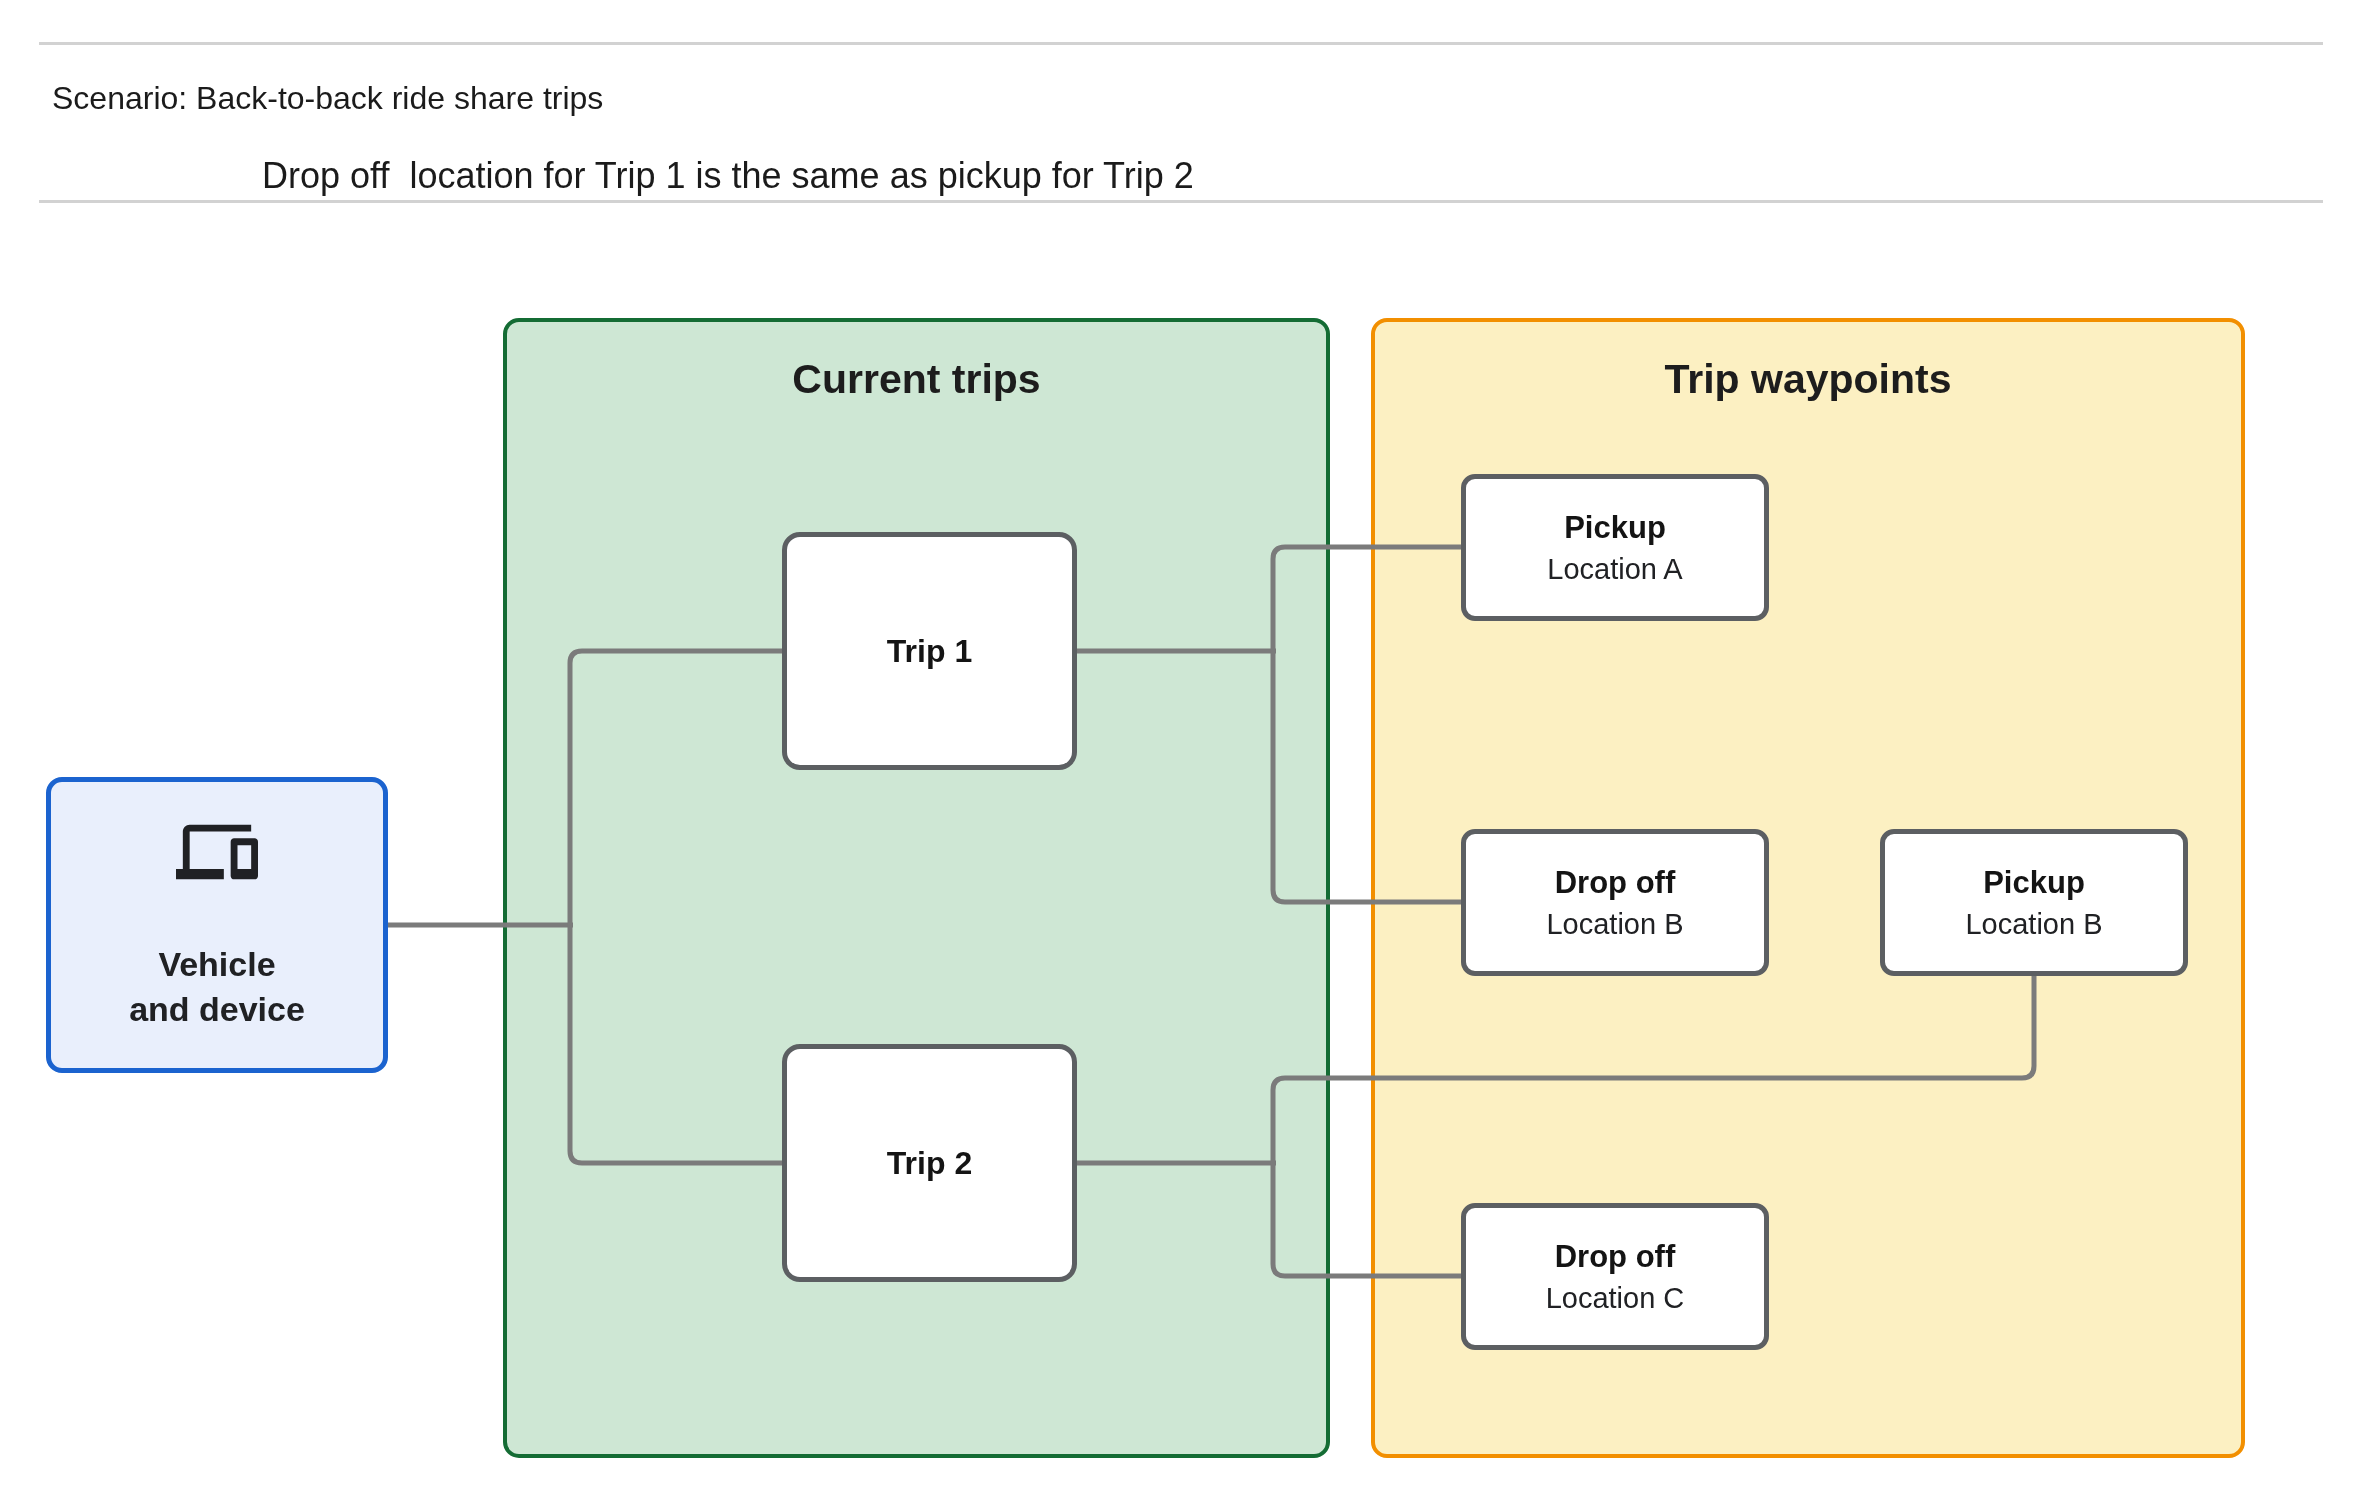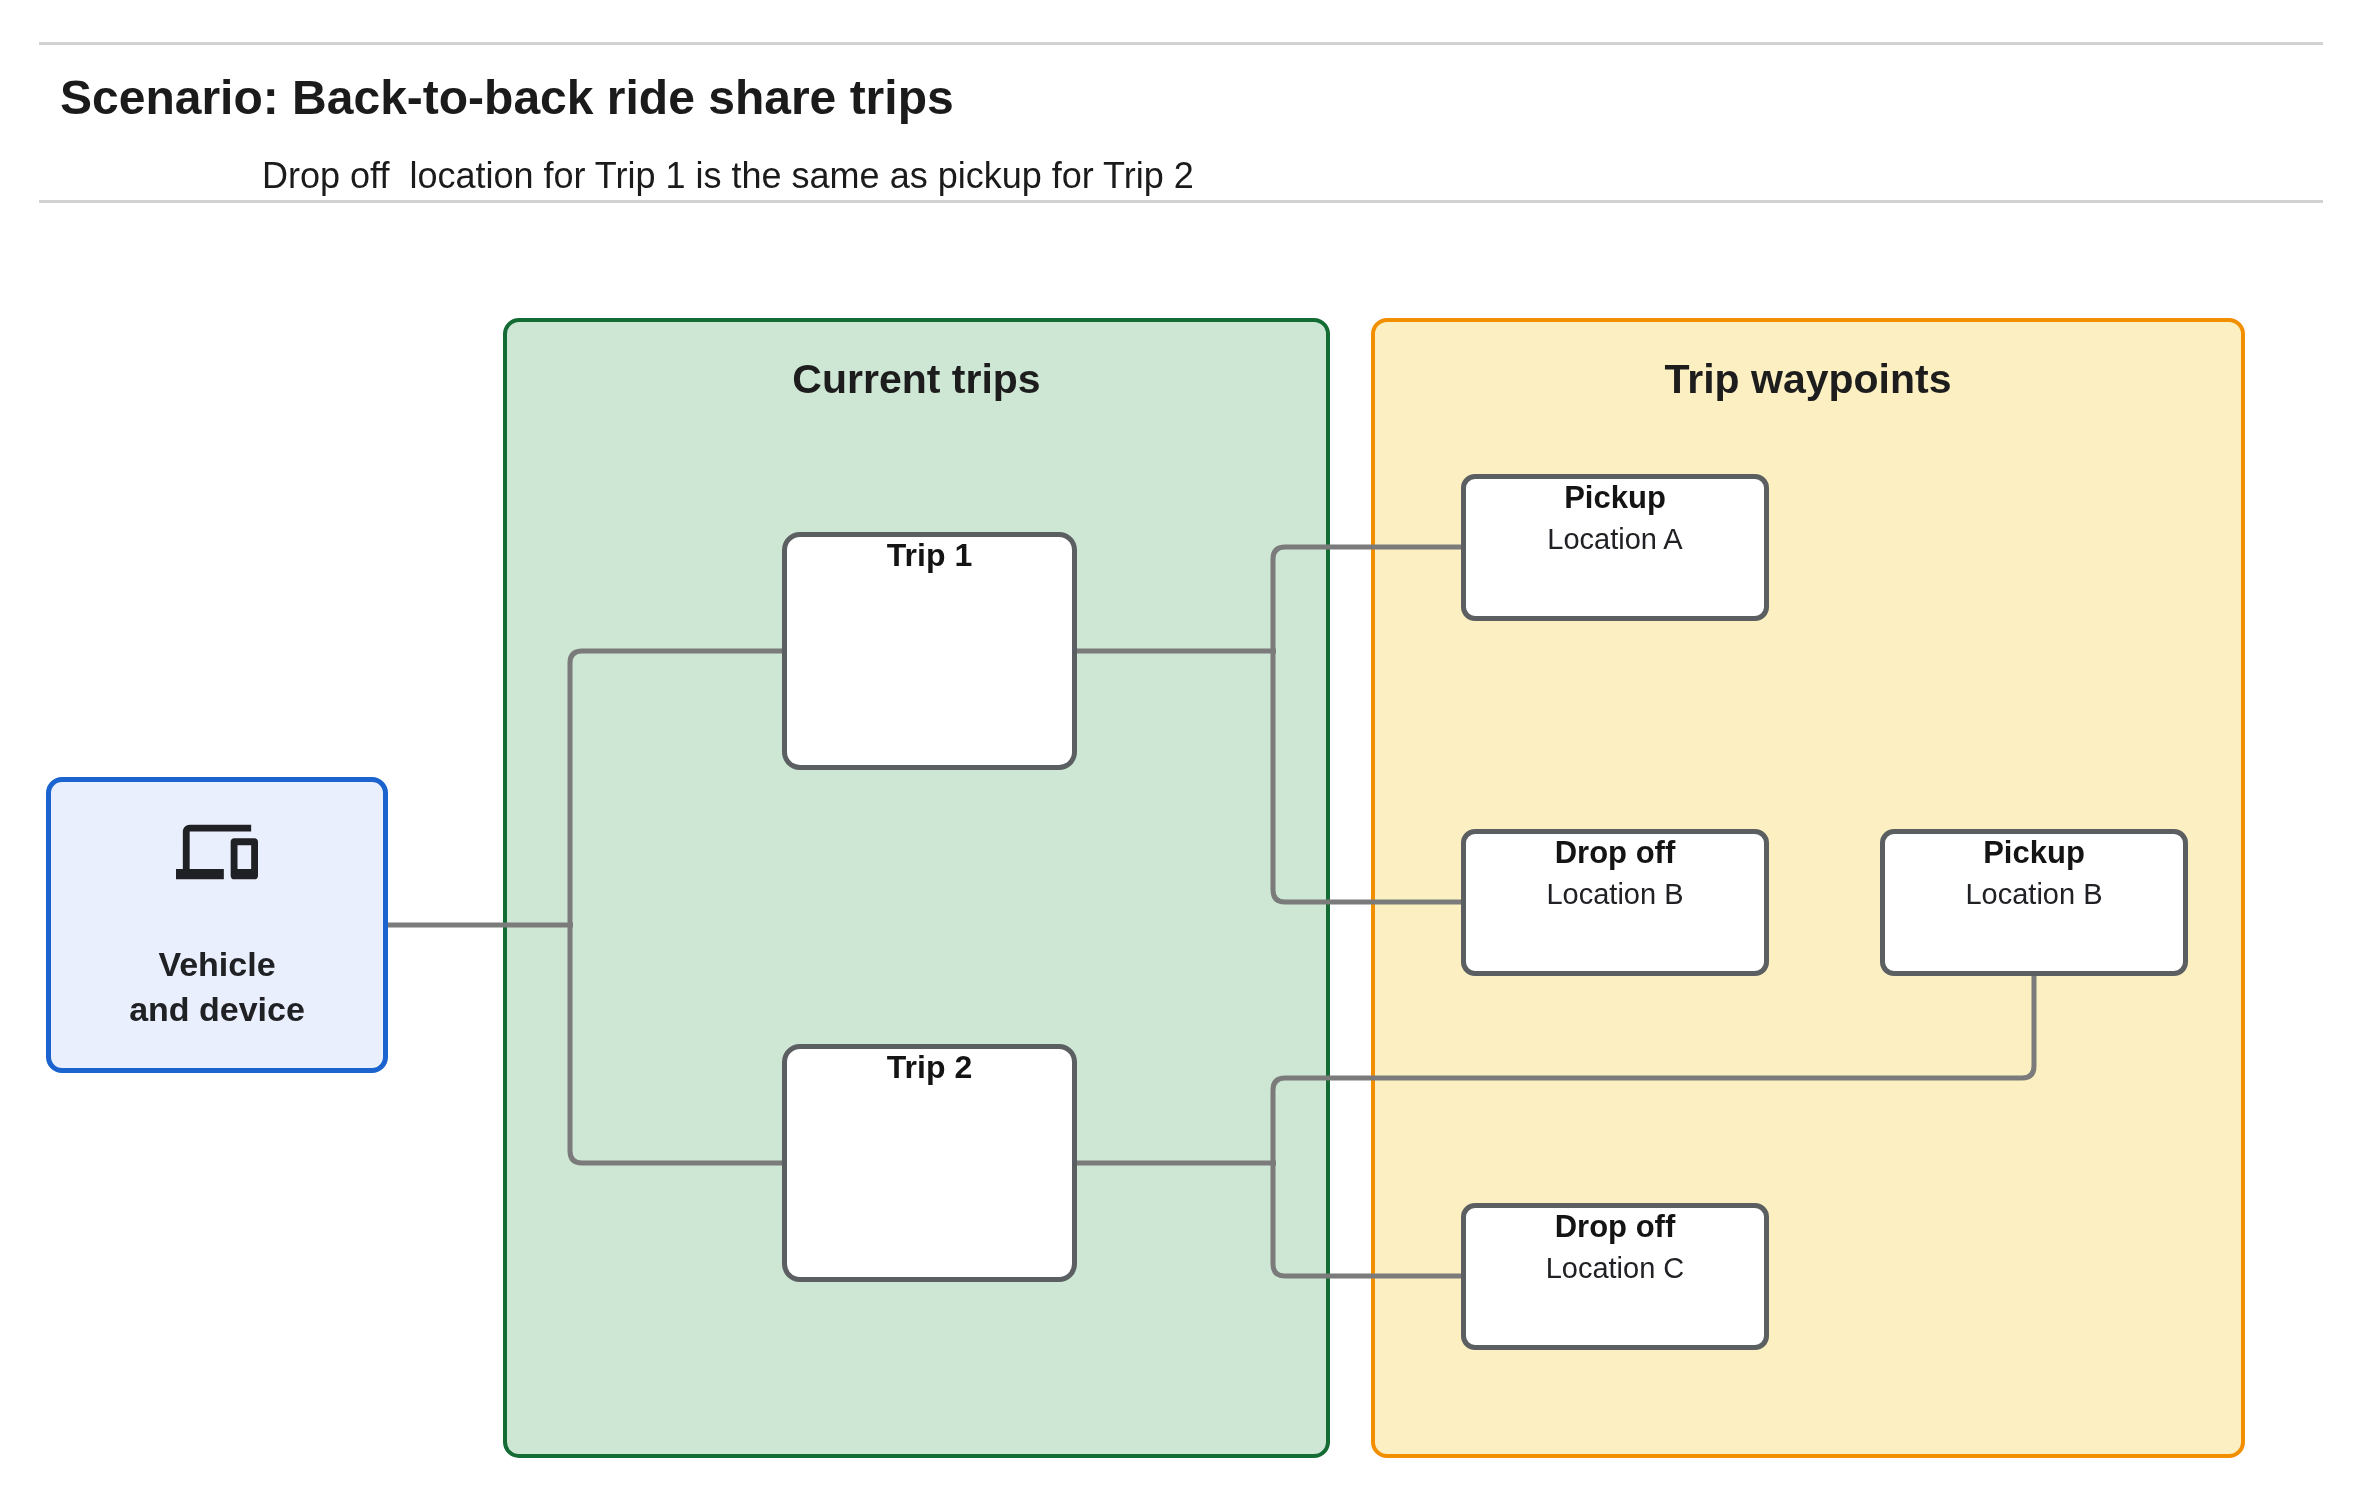--- a/index.html
+++ b/index.html
@@ -23,22 +23,22 @@
     color:var(--text);
     overflow:hidden;
   }
   .canvas{position:relative;width:2357px;height:1497px;}
 
   .rule{position:absolute;left:39px;width:2284px;height:3px;background:var(--rule);}
   .rule.top{top:42px;}
   .rule.bottom{top:200px;}
 
   .doc-title{
-    position:absolute;left:60px;top:76px;
-    font-size:48px;font-weight:700;line-height:44px;color:var(--text);
+    position:absolute;left:52px;top:76px;
+    font-size:32px;font-weight:400;line-height:44px;color:var(--text);
     white-space:pre-wrap;
   }
   .doc-subtitle{
     position:absolute;left:262px;top:130px;
     font-size:36px;font-weight:400;line-height:44px;color:var(--text);
     white-space:pre-wrap;
     margin-top:24px;
   }
 
   .panel{position:absolute;border-radius:16px;z-index:1;}
@@ -55,21 +55,21 @@
   .panel-title{
     position:absolute;top:34px;left:0;width:100%;
     text-align:center;font-size:41px;font-weight:700;color:#1d1d1d;
   }
 
   svg.connectors{position:absolute;left:0;top:0;z-index:2;}
   svg.connectors path{stroke:var(--connector);stroke-width:5px;fill:none;}
 
   .node{
     position:absolute;z-index:3;box-sizing:border-box;
-    display:flex;flex-direction:column;align-items:center;
+    display:flex;flex-direction:column;align-items:center;justify-content:center;
     background:#ffffff;
   }
 
   .vehicle-box{
     left:46px;top:777px;width:342px;height:296px;
     background:var(--blue-fill);
     border:5px solid var(--blue-border);border-radius:16px;
     justify-content:flex-start;
   }
   .vehicle-box .icon-wrap{margin-top:28px;height:84px;display:flex;align-items:center;}

